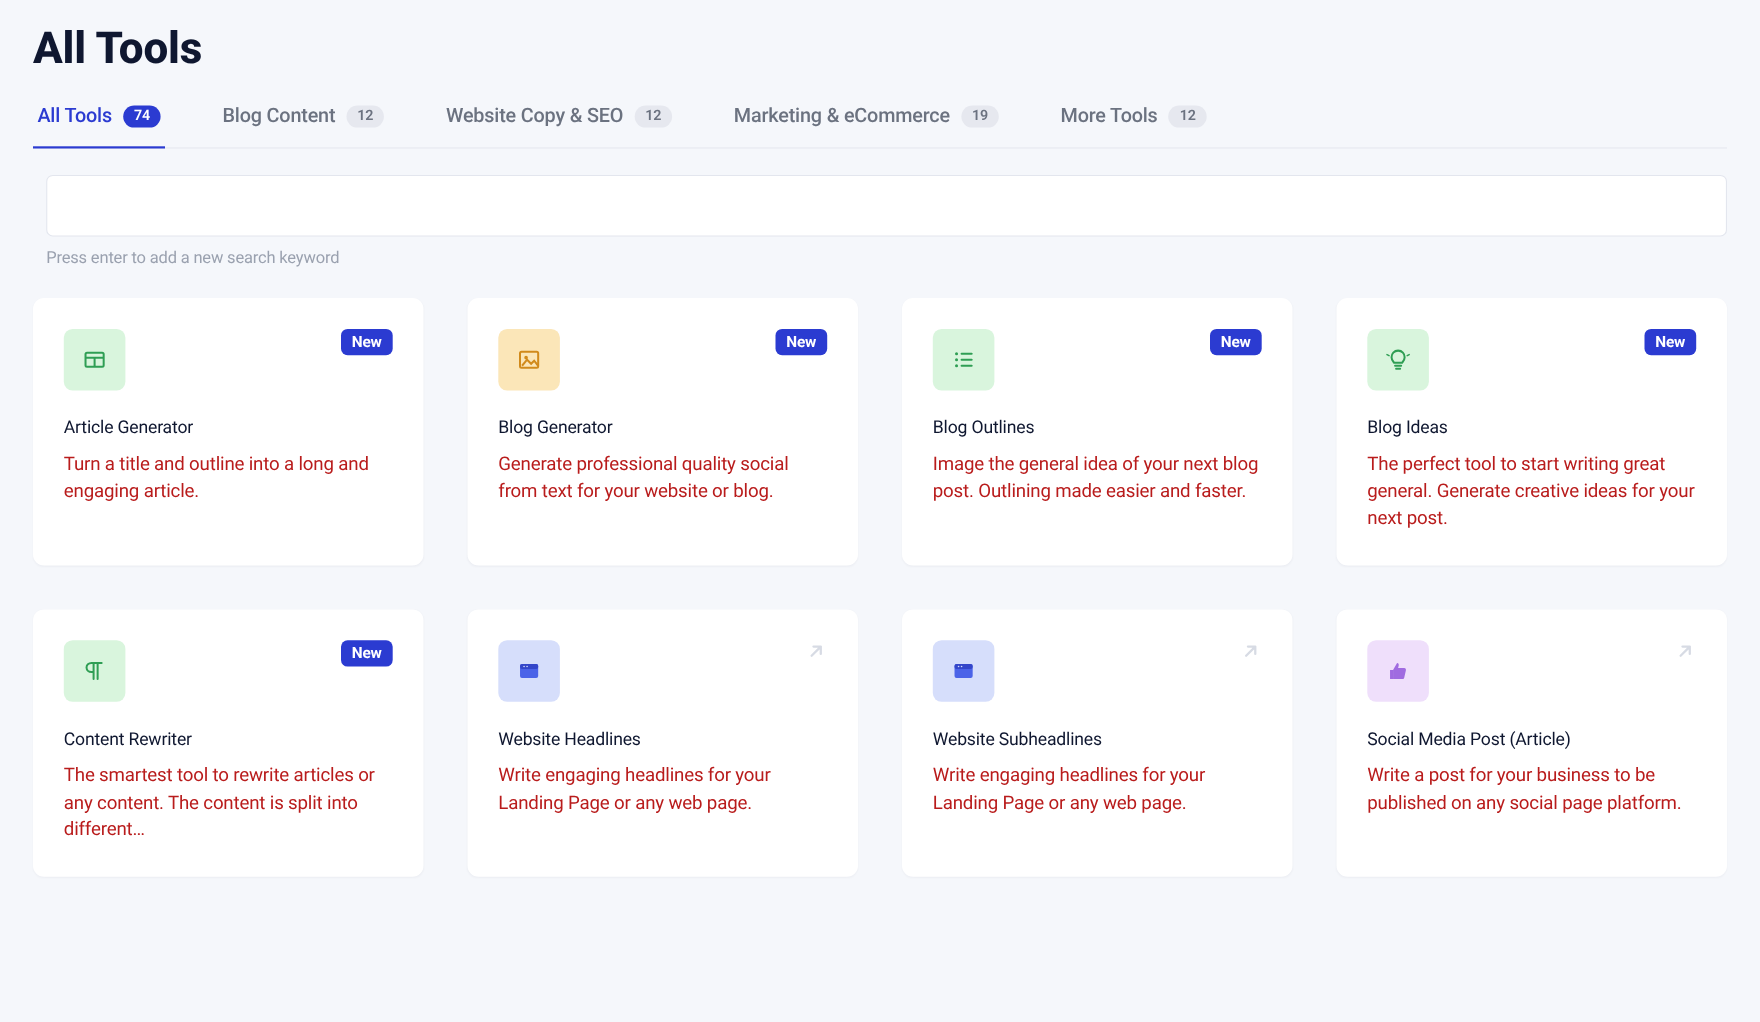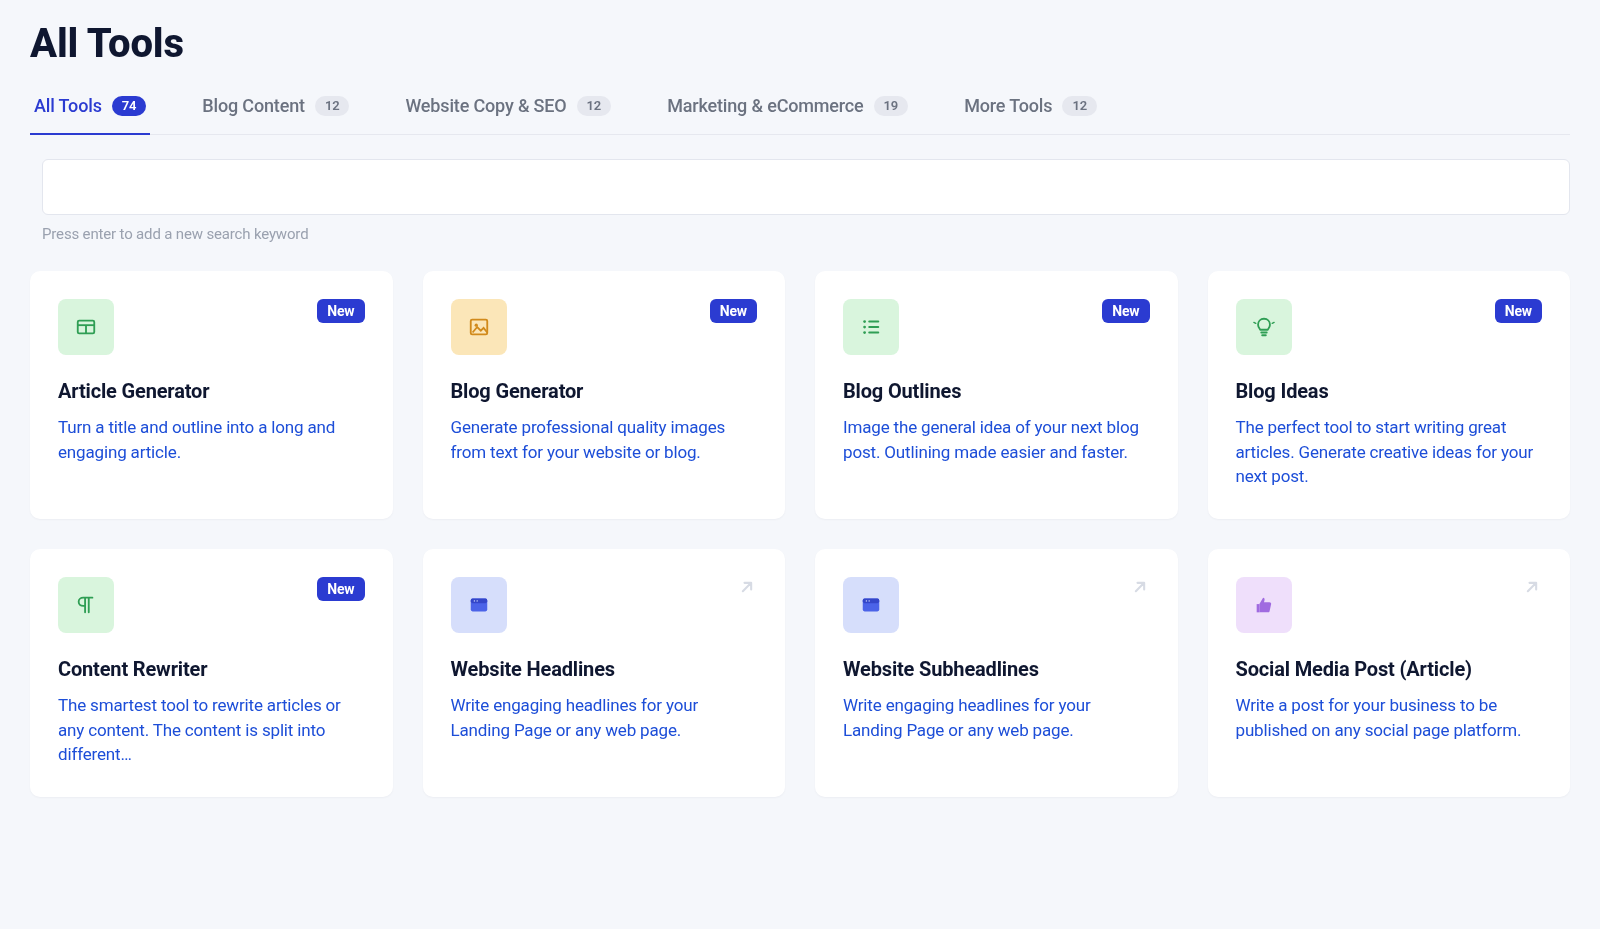--- a/index.html
+++ b/index.html
@@ -71,21 +71,21 @@
       background: #fff;
     }
     .search-hint {
       margin-top: 10px;
       font-size: 15px;
       color: #9aa1af;
     }
     .grid {
       display: grid;
       grid-template-columns: repeat(4, 1fr);
-      gap: 30px;
+      gap: 40px;
     }
     .card {
       background: #fff;
       border-radius: 10px;
       padding: 28px 28px 30px 28px;
       box-shadow: 0 1px 2px rgba(15,23,48,0.04);
       cursor: pointer;
       min-height: 240px;
     }
     .card-top {
@@ -110,29 +110,29 @@
     .corner-badge {
       background: #2b3bd1;
       color: #fff;
       font-size: 14px;
       font-weight: 700;
       padding: 4px 10px;
       border-radius: 6px;
     }
     .corner-arrow svg { display: block; }
     .card-title {
-      font-size: 20px;
-      font-weight: 700;
+      font-size: 16px;
+      font-weight: 400;
       color: #0f1730;
       margin-bottom: 12px;
     }
     .card-desc {
       font-size: 17px;
       line-height: 1.45;
-      color: #1d4ed8;
+      color: #b91c1c;
     }
   </style>
 </head>
 <body>
 
 <h1 class="page-title">All Tools</h1>
 
 <div class="tabs">
   <div class="tab active">
     <span>All Tools</span>
@@ -183,21 +183,21 @@
       <div class="icon-tile bg-orange">
         <svg width="22" height="22" viewBox="0 0 24 24" fill="none">
           <rect x="3" y="4" width="18" height="16" rx="1.5" stroke="#d18a1b" stroke-width="2"></rect>
           <circle cx="9" cy="10" r="1.8" fill="#d18a1b"></circle>
           <path d="M5 18 L10 12 L14 16 L17 13 L21 18" stroke="#d18a1b" stroke-width="2" fill="none"></path>
         </svg>
       </div>
       <span class="corner-badge">New</span>
     </div>
     <div class="card-title">Blog Generator</div>
-    <div class="card-desc">Generate professional quality images from text for your website or blog.</div>
+    <div class="card-desc">Generate professional quality social from text for your website or blog.</div>
   </div>
 
   <div class="card">
     <div class="card-top">
       <div class="icon-tile bg-green">
         <svg width="22" height="22" viewBox="0 0 24 24" fill="none">
           <circle cx="5" cy="6" r="1.5" fill="#2f9e54"></circle>
           <line x1="10" y1="6" x2="20" y2="6" stroke="#2f9e54" stroke-width="2" stroke-linecap="round"></line>
           <circle cx="5" cy="12" r="1.5" fill="#2f9e54"></circle>
           <line x1="10" y1="12" x2="20" y2="12" stroke="#2f9e54" stroke-width="2" stroke-linecap="round"></line>
@@ -218,21 +218,21 @@
           <path d="M12 3 C8 3 5.5 6 5.5 9.5 C5.5 12 7 13.5 8 15 L16 15 C17 13.5 18.5 12 18.5 9.5 C18.5 6 16 3 12 3 Z" stroke="#2f9e54" stroke-width="2" fill="none"></path>
           <line x1="9" y1="18" x2="15" y2="18" stroke="#2f9e54" stroke-width="2" stroke-linecap="round"></line>
           <line x1="10" y1="21" x2="14" y2="21" stroke="#2f9e54" stroke-width="2" stroke-linecap="round"></line>
           <line x1="3" y1="8" x2="1" y2="7" stroke="#2f9e54" stroke-width="1.5" stroke-linecap="round"></line>
           <line x1="21" y1="8" x2="23" y2="7" stroke="#2f9e54" stroke-width="1.5" stroke-linecap="round"></line>
         </svg>
       </div>
       <span class="corner-badge">New</span>
     </div>
     <div class="card-title">Blog Ideas</div>
-    <div class="card-desc">The perfect tool to start writing great articles. Generate creative ideas for your next post.</div>
+    <div class="card-desc">The perfect tool to start writing great general. Generate creative ideas for your next post.</div>
   </div>
 
   <div class="card">
     <div class="card-top">
       <div class="icon-tile bg-green">
         <svg width="22" height="22" viewBox="0 0 24 24" fill="none">
           <path d="M9 4 H19 M15 4 V20 M11 4 V20 M9 4 C6 4 4 6 4 8.5 C4 11 6 13 9 13 H11" stroke="#2f9e54" stroke-width="2" fill="none" stroke-linecap="round"></path>
         </svg>
       </div>
       <span class="corner-badge">New</span>

